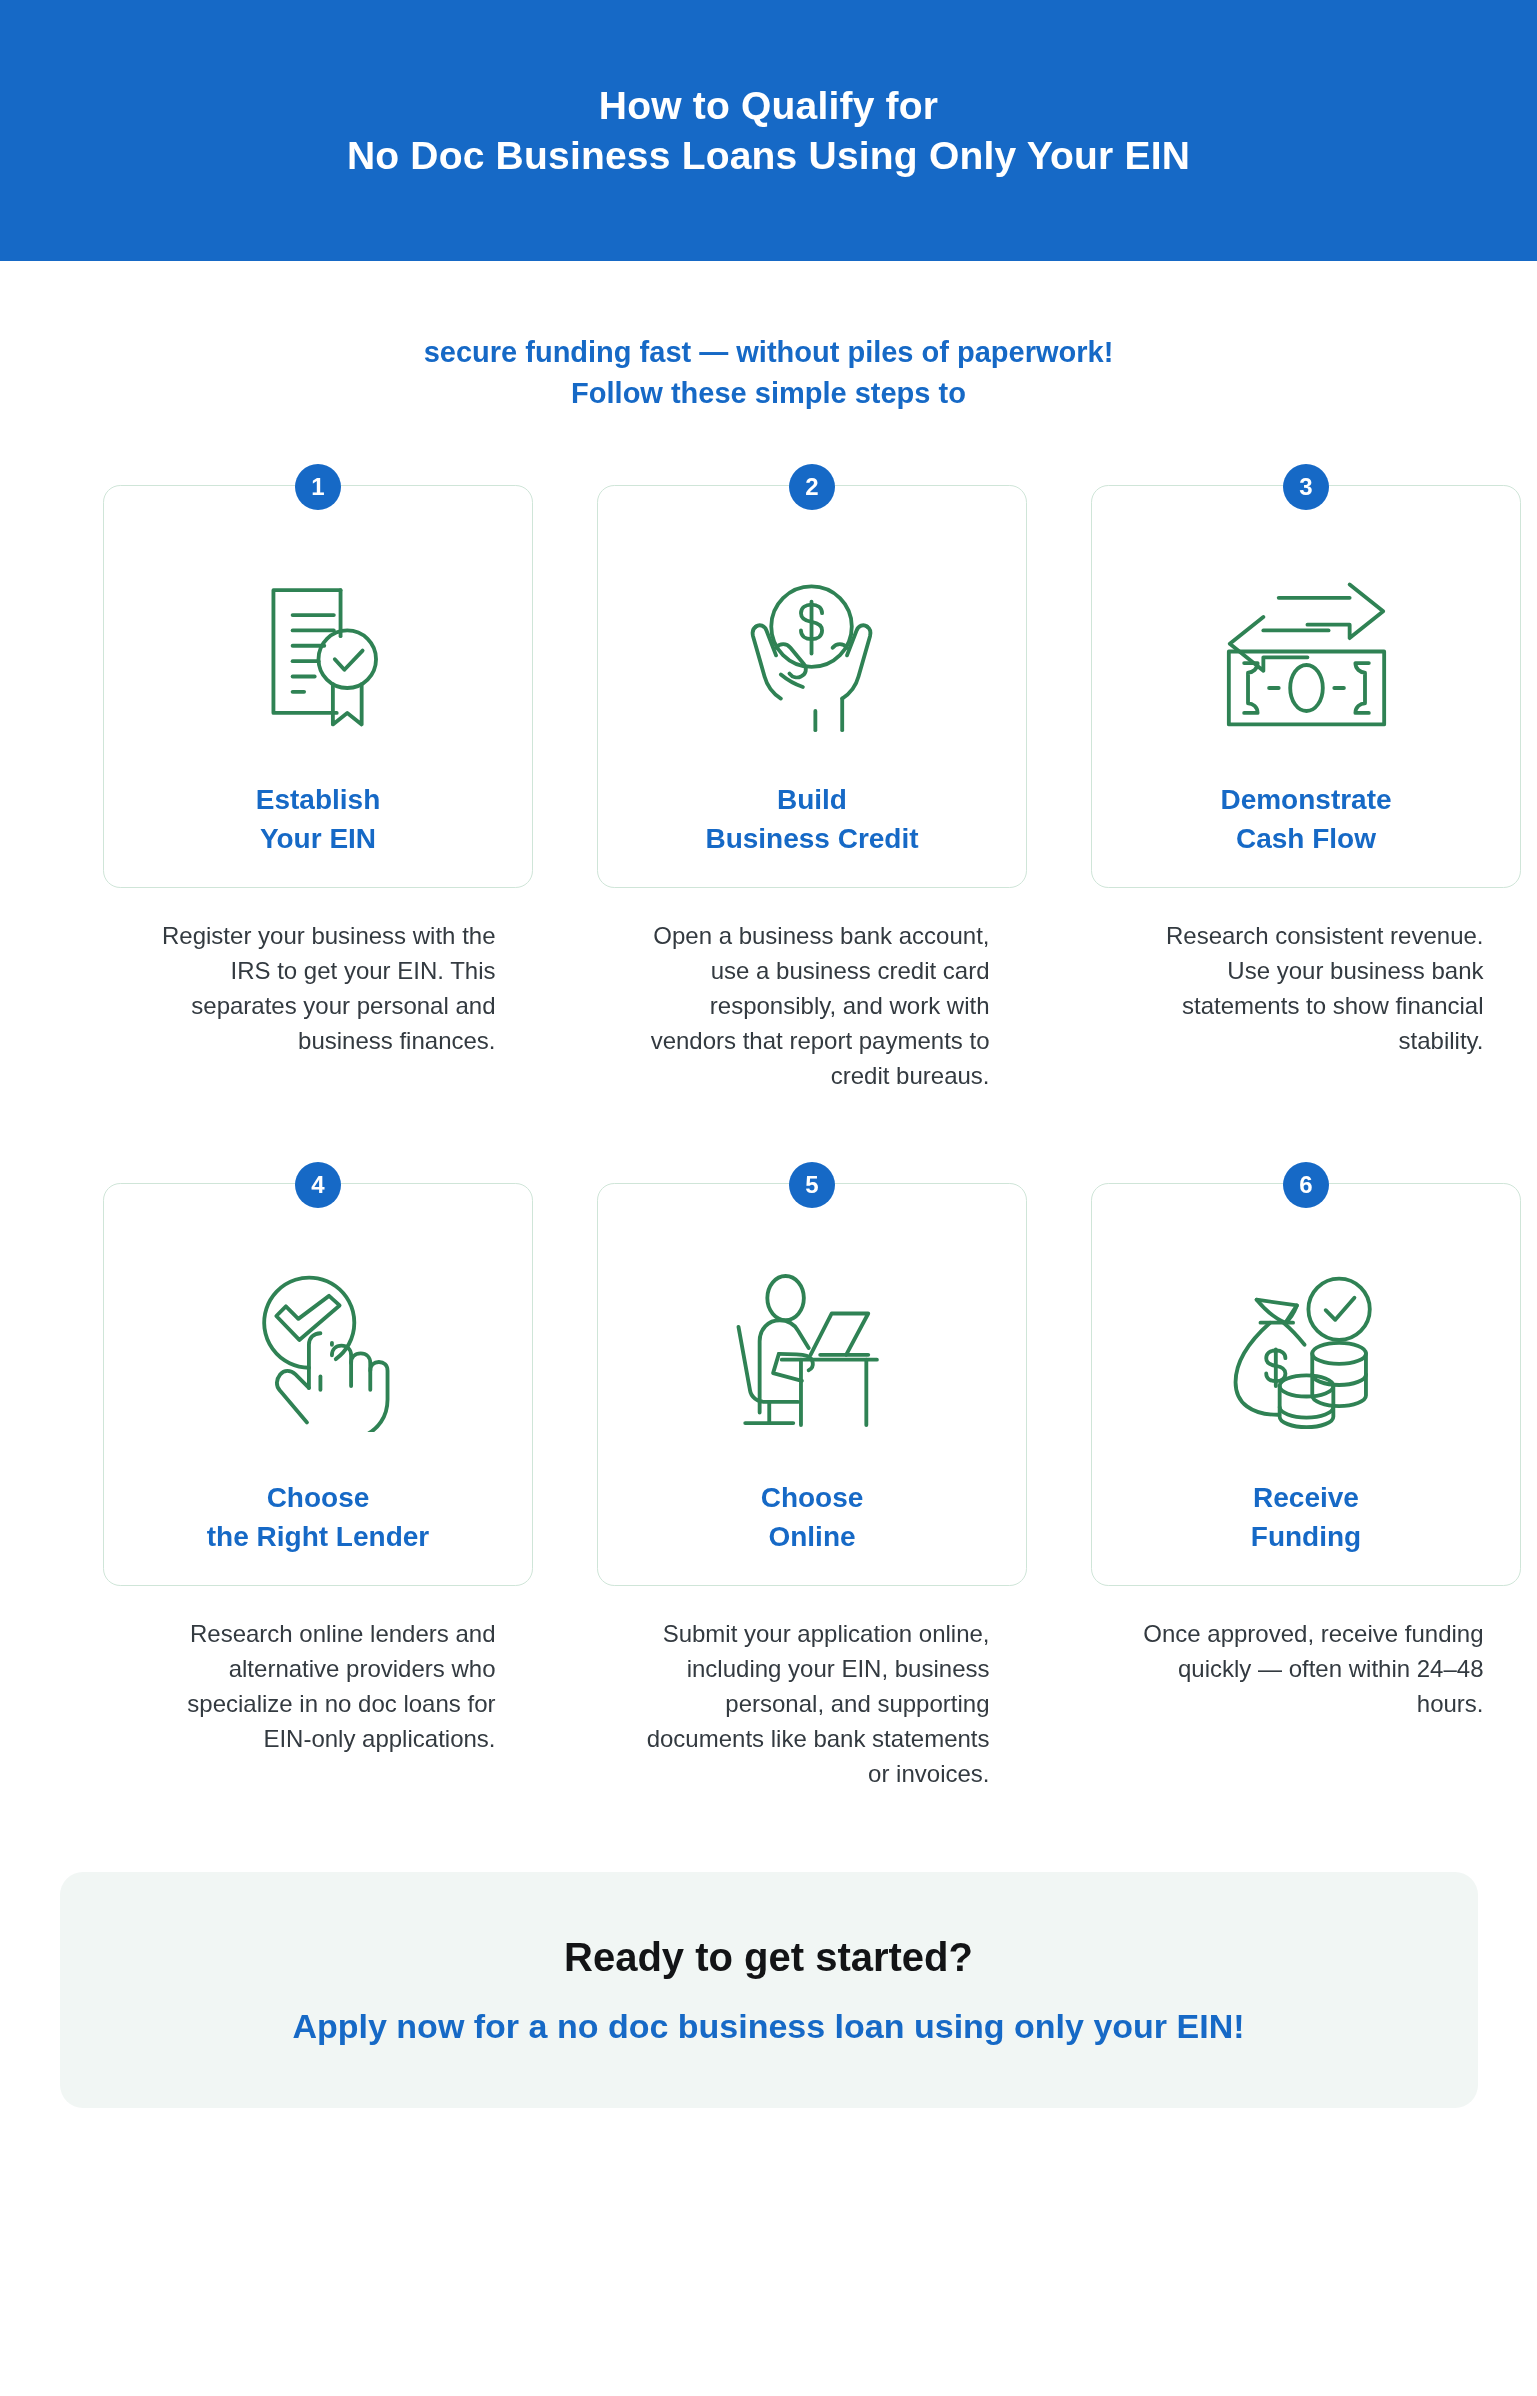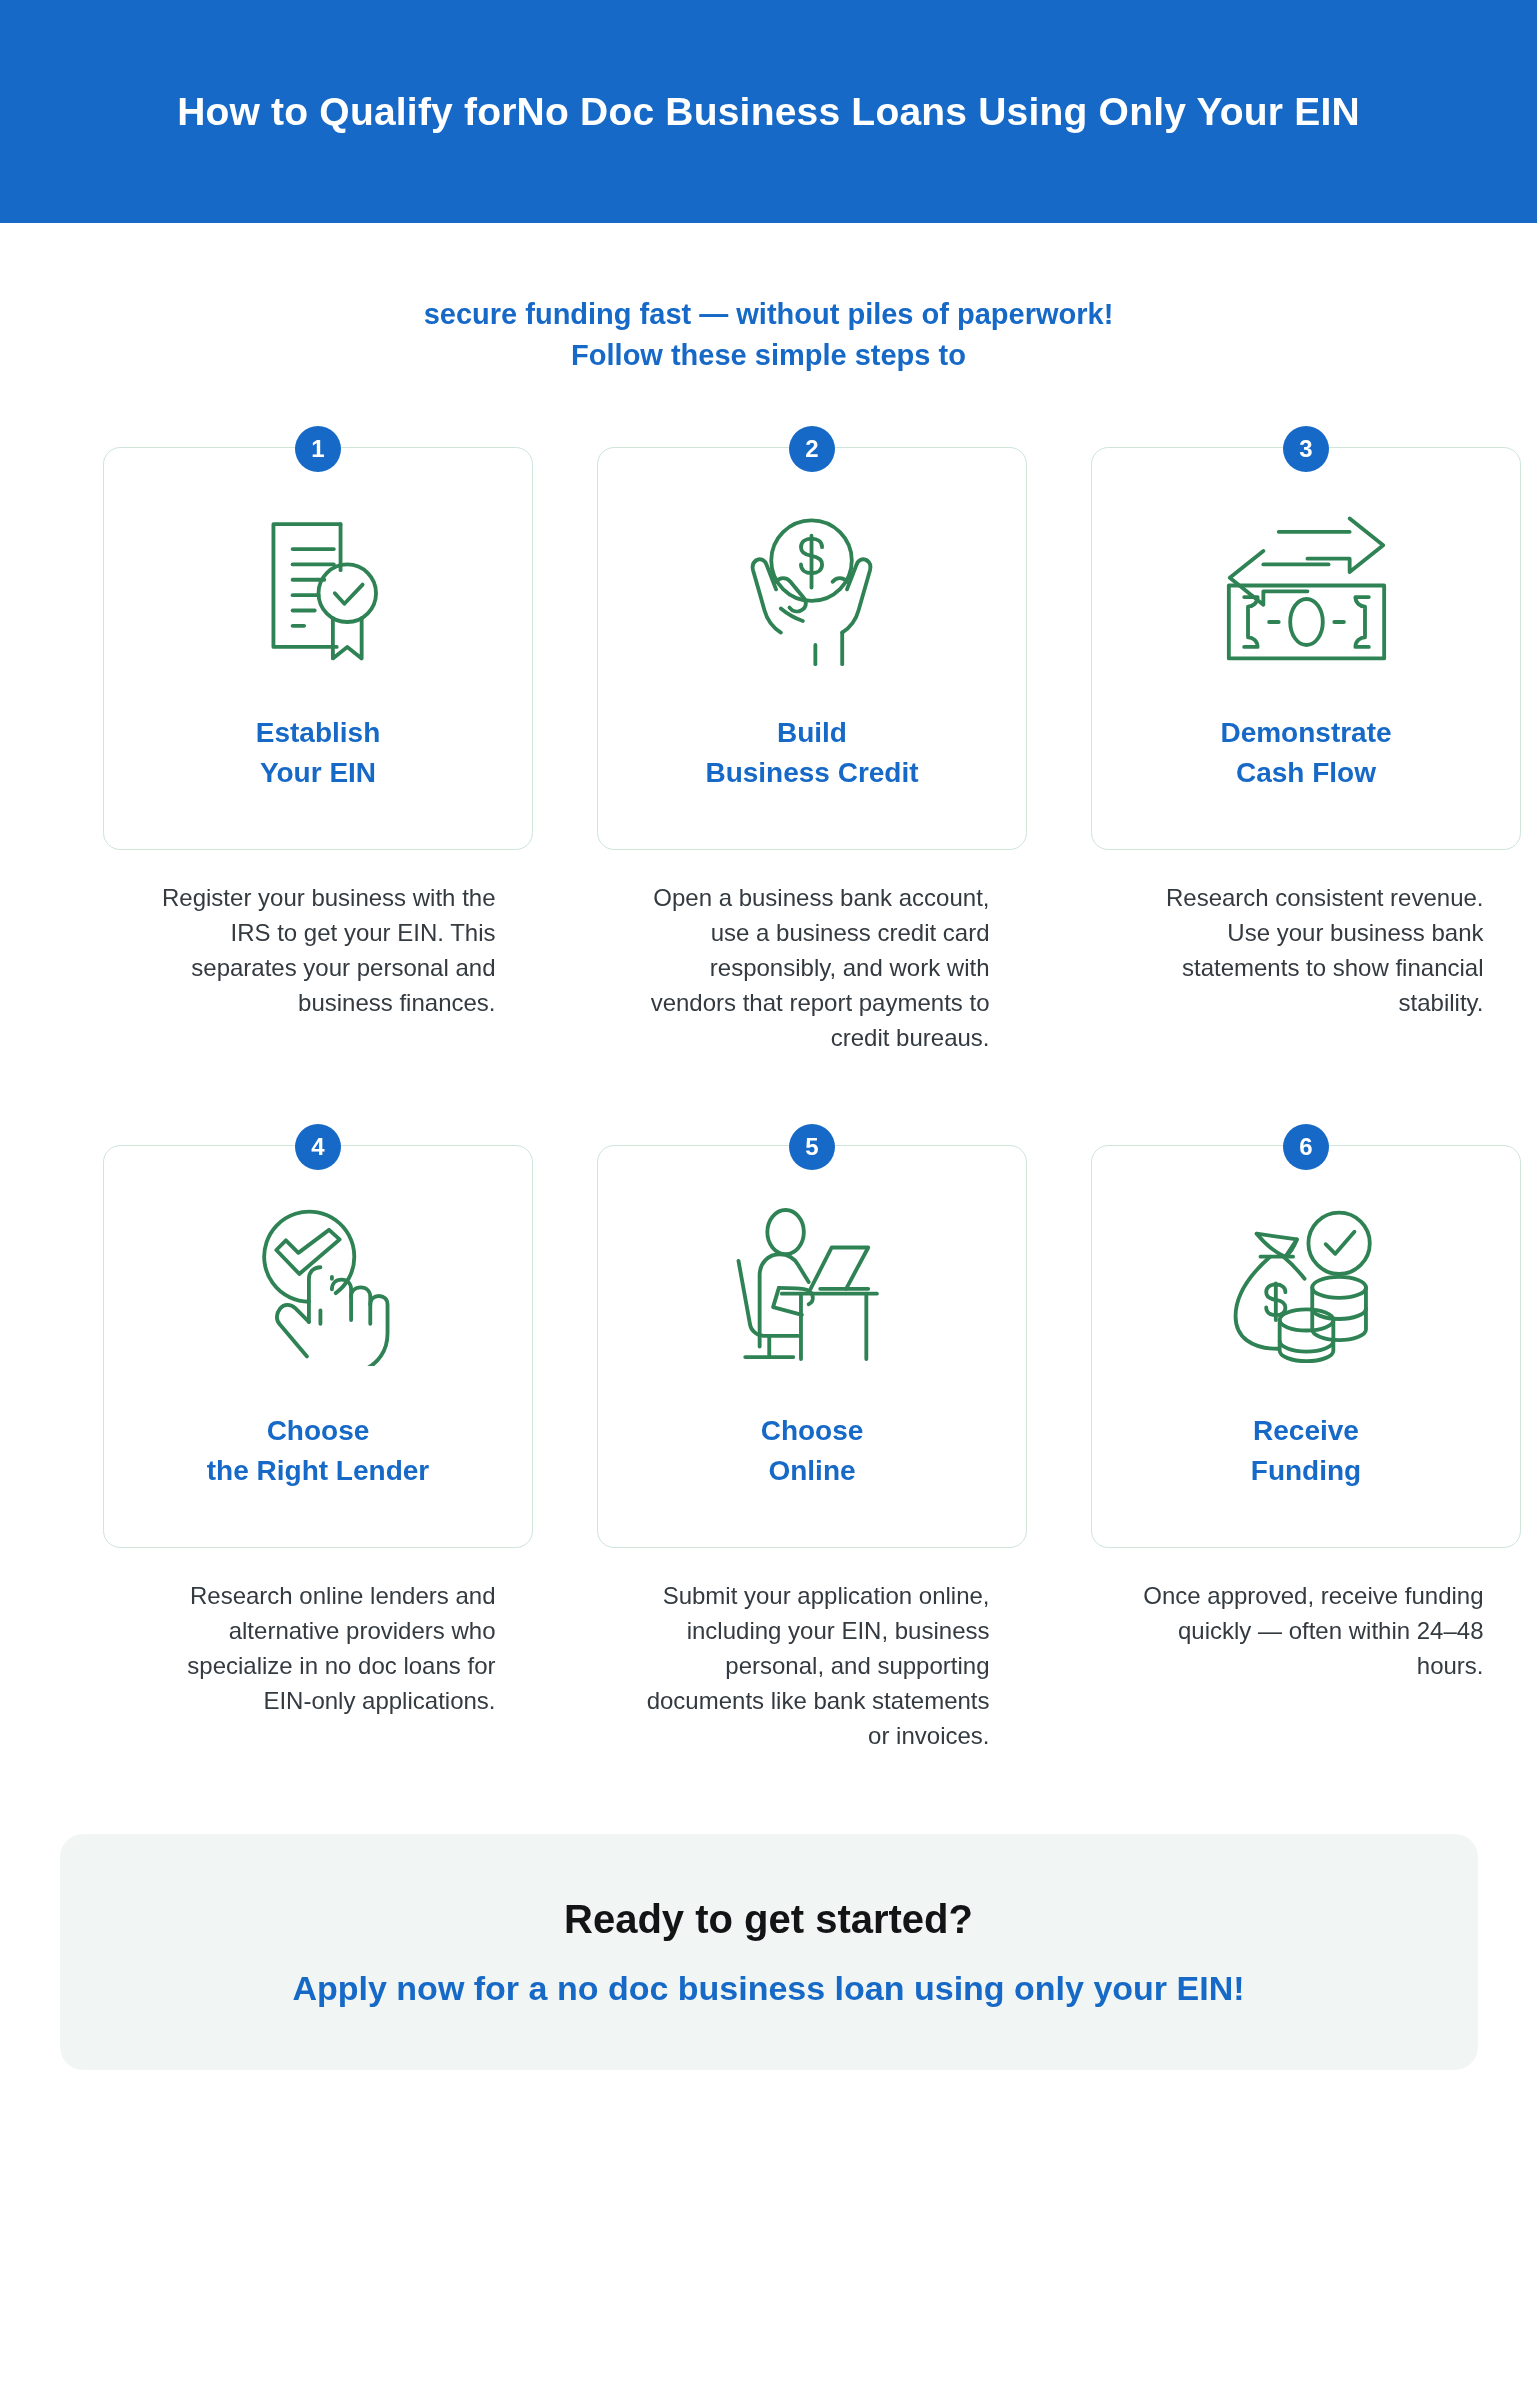--- a/index.html
+++ b/index.html
@@ -15,26 +15,26 @@
     width: 1537px;
     height: 2397px;
     position: relative;
     background: #ffffff;
     overflow: hidden;
   }
 
   
   .header {
     width: 1537px;
-    height: 223px;
+    height: 261px;
     background: #1669c6;
     display: flex;
     align-items: center;
     justify-content: center;
-    flex-direction: row;
+    flex-direction: column;
     text-align: center;
   }
   .header-title-line {
     color: #ffffff;
     font-size: 39px;
     font-weight: bold;
     line-height: 1.28;
     letter-spacing: 0.2px;
   }
 
@@ -100,21 +100,21 @@
   }
   .card {
     width: 430px;
     height: 403px;
     border: 1.9px solid #cfe5d8;
     border-radius: 17.3px;
     background: #ffffff;
     display: flex;
     flex-direction: column;
     align-items: center;
-    justify-content: flex-start;
+    justify-content: center;
     padding-top: 42px;
   }
   .icon-box {
     width: 221px;
     height: 192px;
     display: flex;
     align-items: center;
     justify-content: center;
   }
   .icon-box svg { display: block; }

